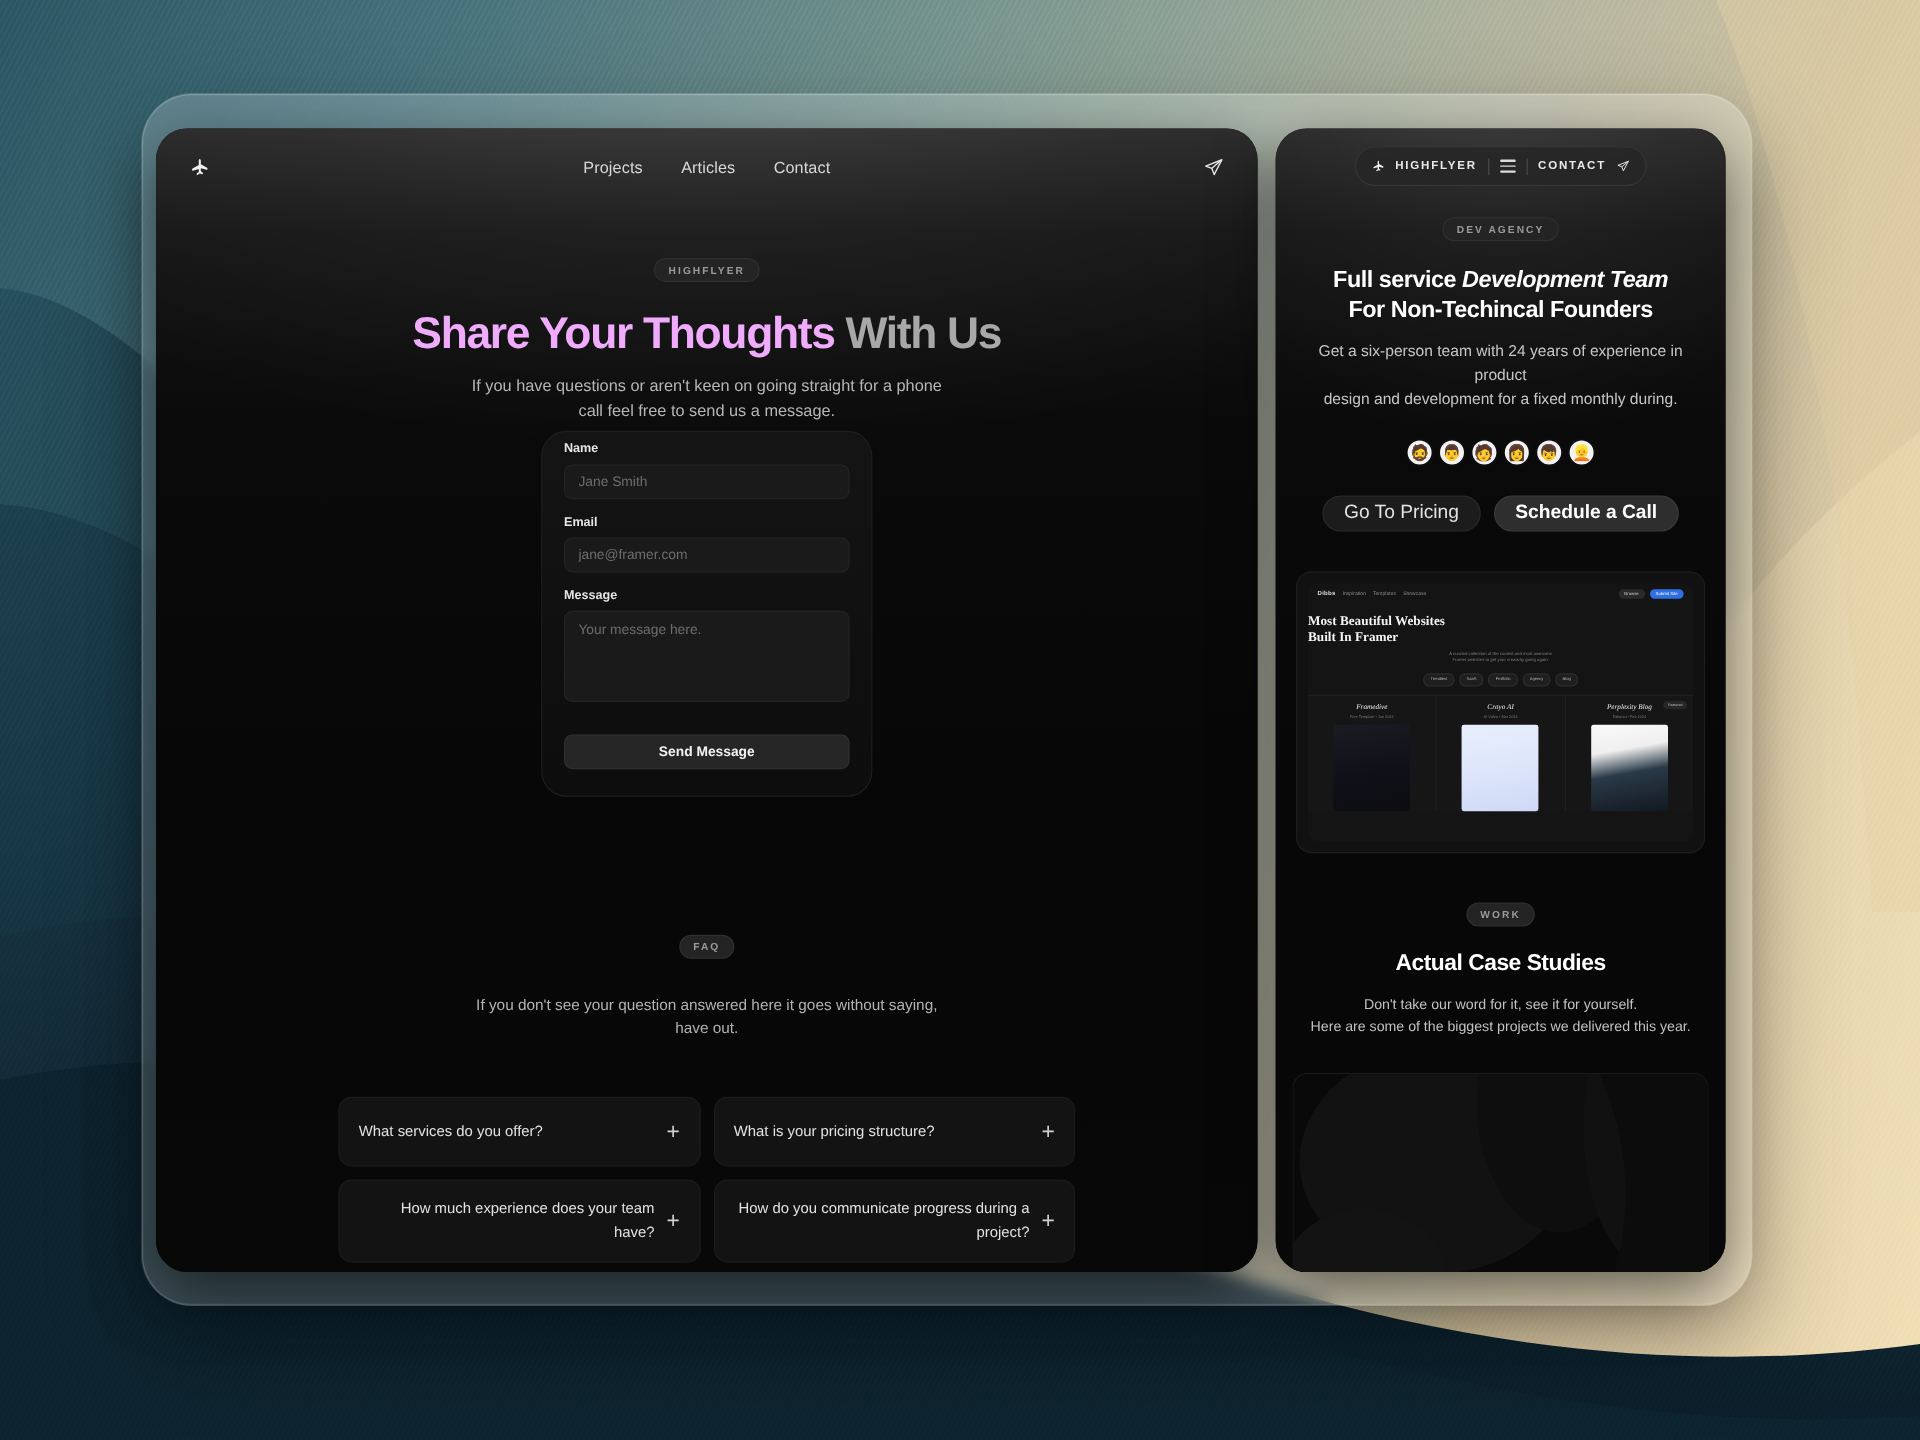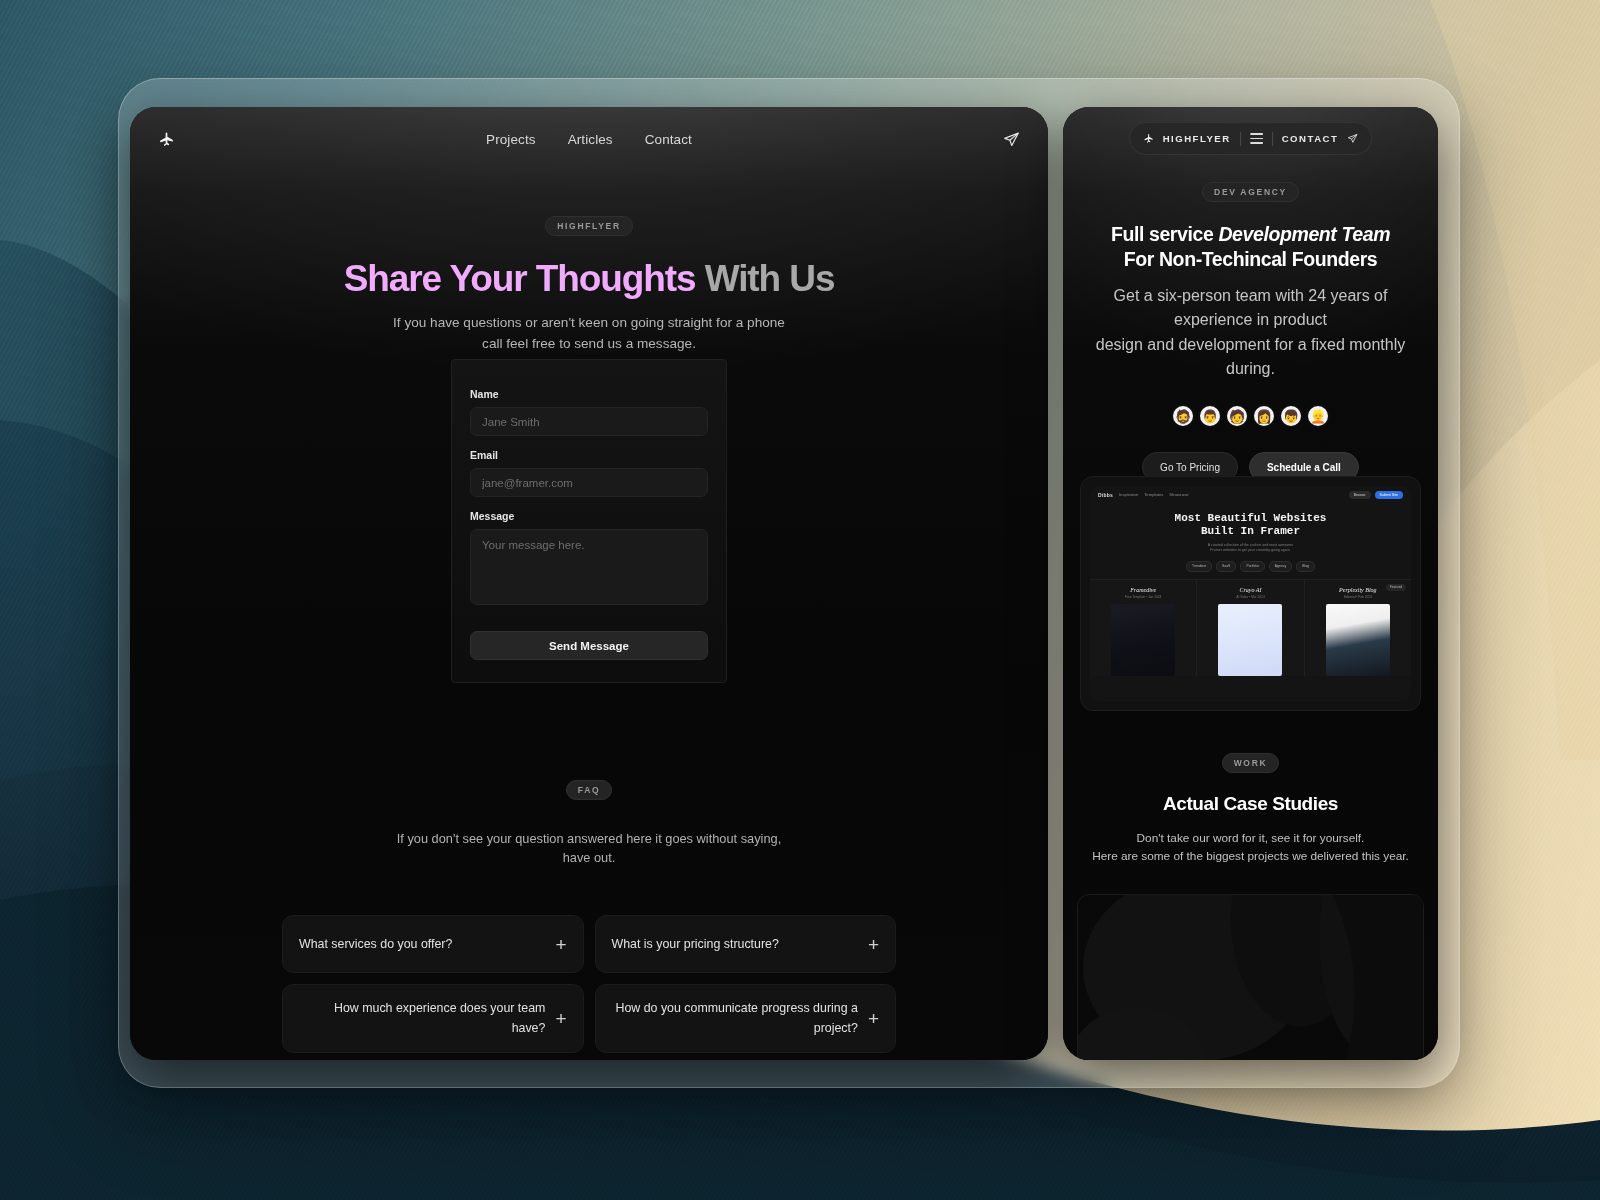--- a/index.html
+++ b/index.html
@@ -85,23 +85,23 @@
   }
   .l-title .dim{color:#a8a8a8;}
   .l-title .bright{color:#f0abfc;}
   .l-sub{
     margin-top:14px; color:#b6b6b6; font-size:13.6px; line-height:1.48;
   }
 
   
   .form-card{
     position:absolute; top:252px; left:50%; transform:translateX(-50%);
-    width:276px; padding:28px 18px 22px;
+    width:276px; padding:8px 18px 22px;
     background:linear-gradient(180deg,#141414 0%, #0d0d0d 100%);
-    border:1px solid #1f1f1f; border-radius:4px;
+    border:1px solid #1f1f1f; border-radius:21px;
   }
   .f-label{ color:#e6e6e6; font-size:10.5px; font-weight:600; margin-bottom:7px; display:block;}
   .f-input{
     width:100%; height:29px; border-radius:7px;
     background:#1a1a1a; border:1px solid #242424;
     color:#f0f0f0; font-size:11.5px; padding:0 11px;
     font-family:inherit; outline:none;
   }
   .f-input::placeholder{ color:#6d6d6d; }
   .f-area{
@@ -145,34 +145,34 @@
   }
   .r-nav .brand{ color:#e9e9e9; font-size:9.6px; letter-spacing:1.5px; font-weight:600;}
   .r-nav .sep{ width:1px; height:14px; background:#4a4a4a; }
   .r-nav .contact{ color:#e9e9e9; font-size:9.6px; letter-spacing:1.5px; font-weight:600;}
   .burger{ display:flex; flex-direction:column; gap:3px; }
   .burger i{ display:block; width:13px;height:1.6px;background:#dcdcdc;border-radius:1px;}
 
   .r-hero{ position:absolute; top:74px; left:0; right:0; text-align:center; padding:0 18px;}
   .r-title{ margin-top:20px; font-size:19.5px; font-weight:600; color:#fff; line-height:1.26; letter-spacing:-.4px;}
   .r-title em{ font-style:italic; font-weight:700; }
-  .r-sub{ margin-top:13px; color:#c6c6c6; font-size:16px; line-height:1.52;}
+  .r-sub{ margin-top:13px; color:#c6c6c6; font-size:13px; line-height:1.52;}
 
   .avatars{ margin-top:23px; display:flex; justify-content:center; gap:3px;}
   .av{
     width:24px;height:24px;border-radius:50%;
     background:#f2f2f2; border:2px solid #0d0d0d;
     display:flex;align-items:center;justify-content:center;
     font-size:13px; color:#111; overflow:hidden;
   }
   .r-btns{ margin-top:24px; display:flex; justify-content:center; gap:11px;}
   .r-btn{
     height:30px; padding:12px 17px; border-radius:15px;
     display:flex;align-items:center;justify-content:center;
-    font-size:10px; cursor:pointer; font-family:inherit;
+    font-size:16px; cursor:pointer; font-family:inherit;
   }
   .btn-ghost{ background:#1c1c1c;border:1px solid #2a2a2a;color:#e2e2e2; }
   .btn-solid{ background:#2e2e2e;border:1px solid #3a3a3a;color:#ffffff;font-weight:600; }
 
   
   .preview-outer{
     position:absolute; top:369px; left:17px; right:17px; height:235px;
     background:#111111; border:1px solid #1d1d1d; border-radius:13px;
     padding:9px;
   }
@@ -180,21 +180,21 @@
     width:100%;height:100%;border-radius:8px;overflow:hidden;
     background:#141414; position:relative;
   }
   .pv-nav{ height:17px; display:flex;align-items:center;justify-content:space-between; padding:0 8px;}
   .pv-nav-left{ display:flex; align-items:center; gap:6px;}
   .pv-logo{ color:#dcdcdc; font-size:5px; letter-spacing:.2px; font-weight:700;}
   .pv-link{ color:#8c8c8c; font-size:4.2px; }
   .pv-nav-right{ display:flex; align-items:center; gap:4px;}
   .pv-chip{ font-size:3.6px;color:#cfcfcf;background:#2a2a2a;border-radius:5px;padding:2px 5px;}
   .pv-chip.blue{ background:#2f6fe4;color:#fff;}
-  .pv-h1{ text-align:center; margin-top:9px; color:#f4f4f4; font-family:Liberation Mono, monospace; font-size:11px; line-height:1.22; font-weight:700;}
+  .pv-h1{ margin-top:9px; color:#f4f4f4; font-family:Liberation Serif, serif; font-size:11px; line-height:1.22; font-weight:700;}
   .pv-p{ text-align:center; margin-top:4px; color:#7e7e7e; font-size:3.6px; line-height:1.5;}
   .pv-tabs{ margin-top:7px; display:flex;justify-content:center;gap:4px;}
   .pv-tab{ font-size:3.4px;color:#b4b4b4;border:1px solid #2e2e2e;background:#1e1e1e;border-radius:5px;padding:2.5px 5px;}
   .pv-grid{ margin-top:7px; display:grid; grid-template-columns:repeat(3,1fr); gap:1px; background:#202020; border-top:1px solid #202020;}
   .pv-cell{ background:#161616; padding:7px 5px 0; text-align:center; position:relative;}
   .pv-cell-t{ font-family:"Liberation Serif", serif; font-style:italic; color:#ededed; font-size:6px;}
   .pv-cell-s{ color:#777; font-size:3.2px; margin-top:2px;}
   .pv-shot{ margin:5px auto 0; width:64px; height:72px; border-radius:2px; overflow:hidden;}
   .shot1{background:linear-gradient(170deg,#1b1b24 0%,#101018 55%,#0c0c12 100%);}
   .shot2{background:linear-gradient(170deg,#e8eefc 0%,#dfe8fb 40%,#cfd9f6 100%);}

